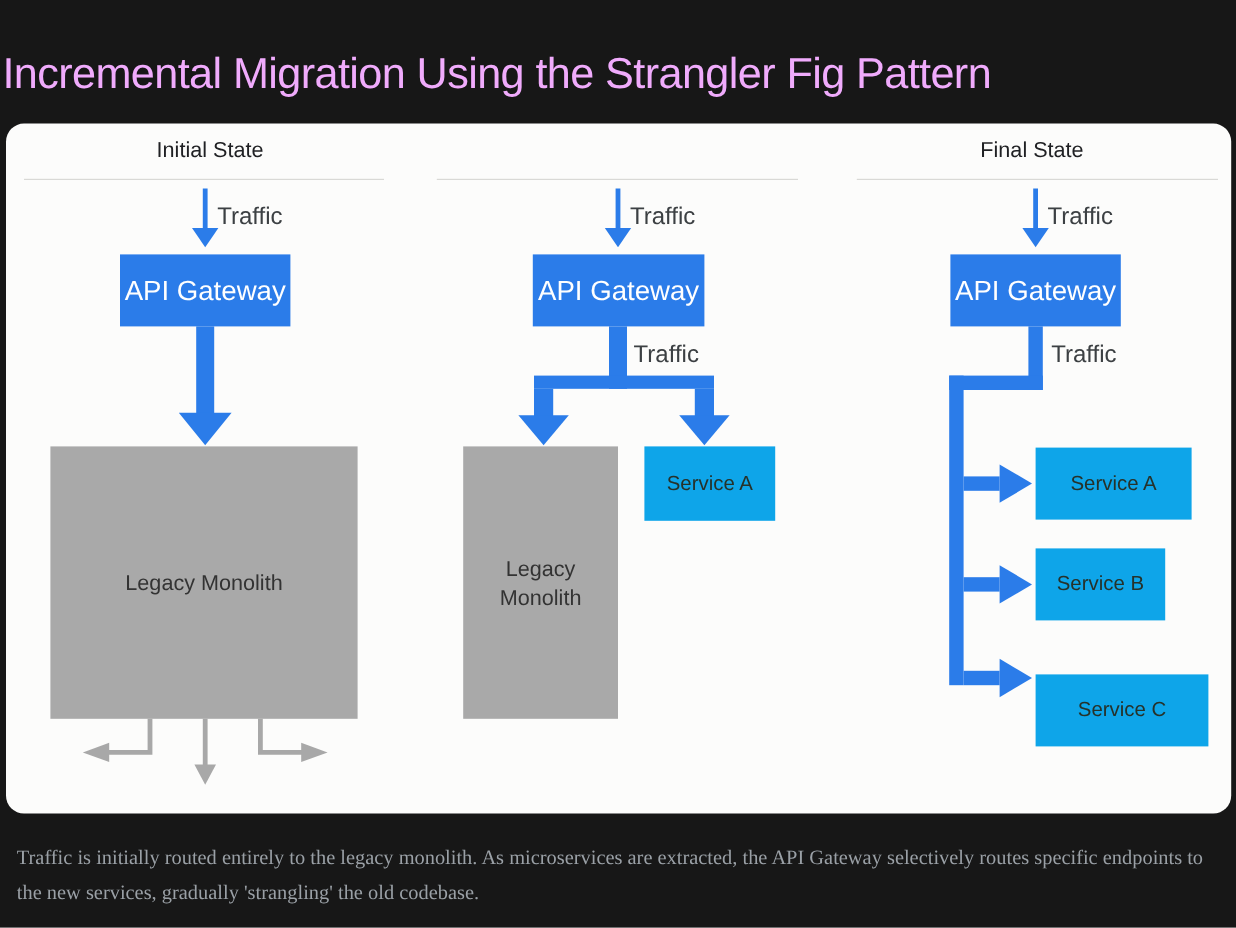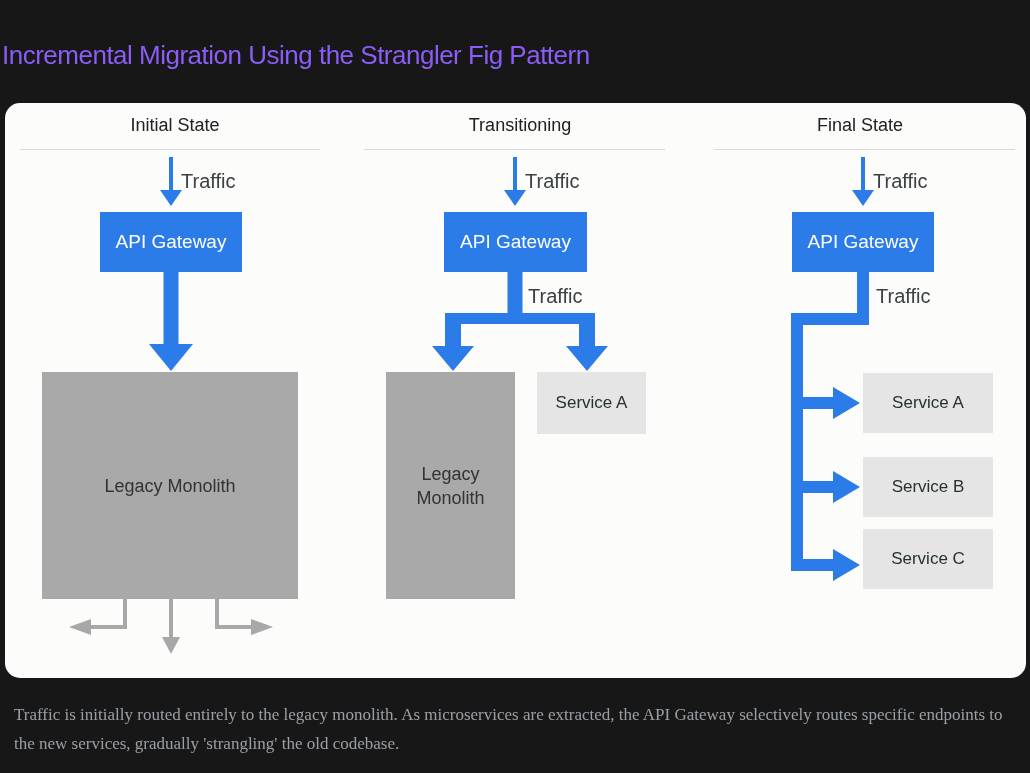--- a/index.html
+++ b/index.html
@@ -5,21 +5,21 @@
   html,body{margin:0;padding:0;}
   body{
     width:1030px;height:773px;
     background:#171717;
     font-family:"Liberation Sans","DejaVu Sans",sans-serif;
     position:relative;overflow:hidden;
   }
   .stage{position:absolute;inset:0;}
   .main-title{
     position:absolute;left:2px;top:40px;width:1010px;
-    color:#8b5cf6;font-size:26px;font-weight:500;letter-spacing:-0.5px;
+    color:#f0abfc;font-size:36px;font-weight:500;letter-spacing:-0.5px;
     white-space:nowrap;
   }
   .card{
     position:absolute;left:5px;top:103px;width:1021px;height:575px;
     background:#fcfcfb;border-radius:15px;
   }
   .panel{position:absolute;top:0;height:560px;width:340px;}
   .panel-1{left:0;}
   .panel-2{left:345px;}
   .panel-3{left:687px;}
@@ -34,27 +34,27 @@
   .sep-3{left:22px;width:301px;}
   .arrow-layer{position:absolute;left:0;top:0;}
   .traffic-label{
     position:absolute;color:#3c4043;font-size:20px;white-space:nowrap;
   }
   .node{
     position:absolute;display:flex;align-items:center;justify-content:center;
     text-align:center;
   }
   .gateway{
-    background:#2b7ce9;color:#ffffff;font-size:19px;
+    background:#2b7ce9;color:#ffffff;font-size:23px;
   }
   .monolith{
     background:#a9a9a9;color:#333333;font-size:18px;line-height:24px;
   }
   .service{
-    background:#e5e5e5;color:#26322a;font-size:17px;
+    background:#0ea5e9;color:#26322a;font-size:17px;
   }
   .caption{
     position:absolute;left:14px;top:700px;width:990px;
     color:#9aa0a6;font-size:17px;line-height:29px;font-family:Liberation Serif, serif;
   }
   .blue-fill{fill:#2b7ce9;}
   .blue-stroke{stroke:#2b7ce9;}
   .gray-stroke{stroke:#a8a8a8;}
   .gray-fill{fill:#a8a8a8;}
 </style>
@@ -98,21 +98,20 @@
       </svg>
 
       <div class="traffic-label" style="left:176px;top:67px">Traffic</div>
 
       <div class="node gateway" style="left:95px;top:109px;width:142px;height:60px">API Gateway</div>
 
       <div class="node monolith" style="left:37px;top:269px;width:256px;height:227px">Legacy Monolith</div>
     </div>
 
     <div class="panel panel-2">
-      <div class="panel-title">Transitioning</div>
       <div class="separator sep-2"></div>
 
       <svg class="arrow-layer" width="340" height="560" viewBox="0 0 340 560">
 
         <g>
           <path d="M165 54 V89" fill="none" class="blue-stroke" stroke-width="4"></path>
           <polygon class="blue-fill" points="154,87 176,87 165,103"></polygon>
         </g>
 
         <g>
@@ -169,21 +168,21 @@
         </g>
       </svg>
 
       <div class="traffic-label" style="left:181px;top:67px">Traffic</div>
 
       <div class="node gateway" style="left:100px;top:109px;width:142px;height:60px">API Gateway</div>
 
       <div class="traffic-label" style="left:184px;top:182px">Traffic</div>
 
       <div class="node service" style="left:171px;top:270px;width:130px;height:60px">Service A</div>
-      <div class="node service" style="left:171px;top:354px;width:130px;height:60px">Service B</div>
-      <div class="node service" style="left:171px;top:426px;width:130px;height:60px">Service C</div>
+      <div class="node service" style="left:171px;top:354px;width:108px;height:60px">Service B</div>
+      <div class="node service" style="left:171px;top:459px;width:144px;height:60px">Service C</div>
     </div>
 
   </div>
 
   <div class="caption">Traffic is initially routed entirely to the legacy monolith. As microservices are extracted, the API Gateway selectively routes specific endpoints to the new services, gradually 'strangling' the old codebase.</div>
 
 </div>
 
 </body></html>

